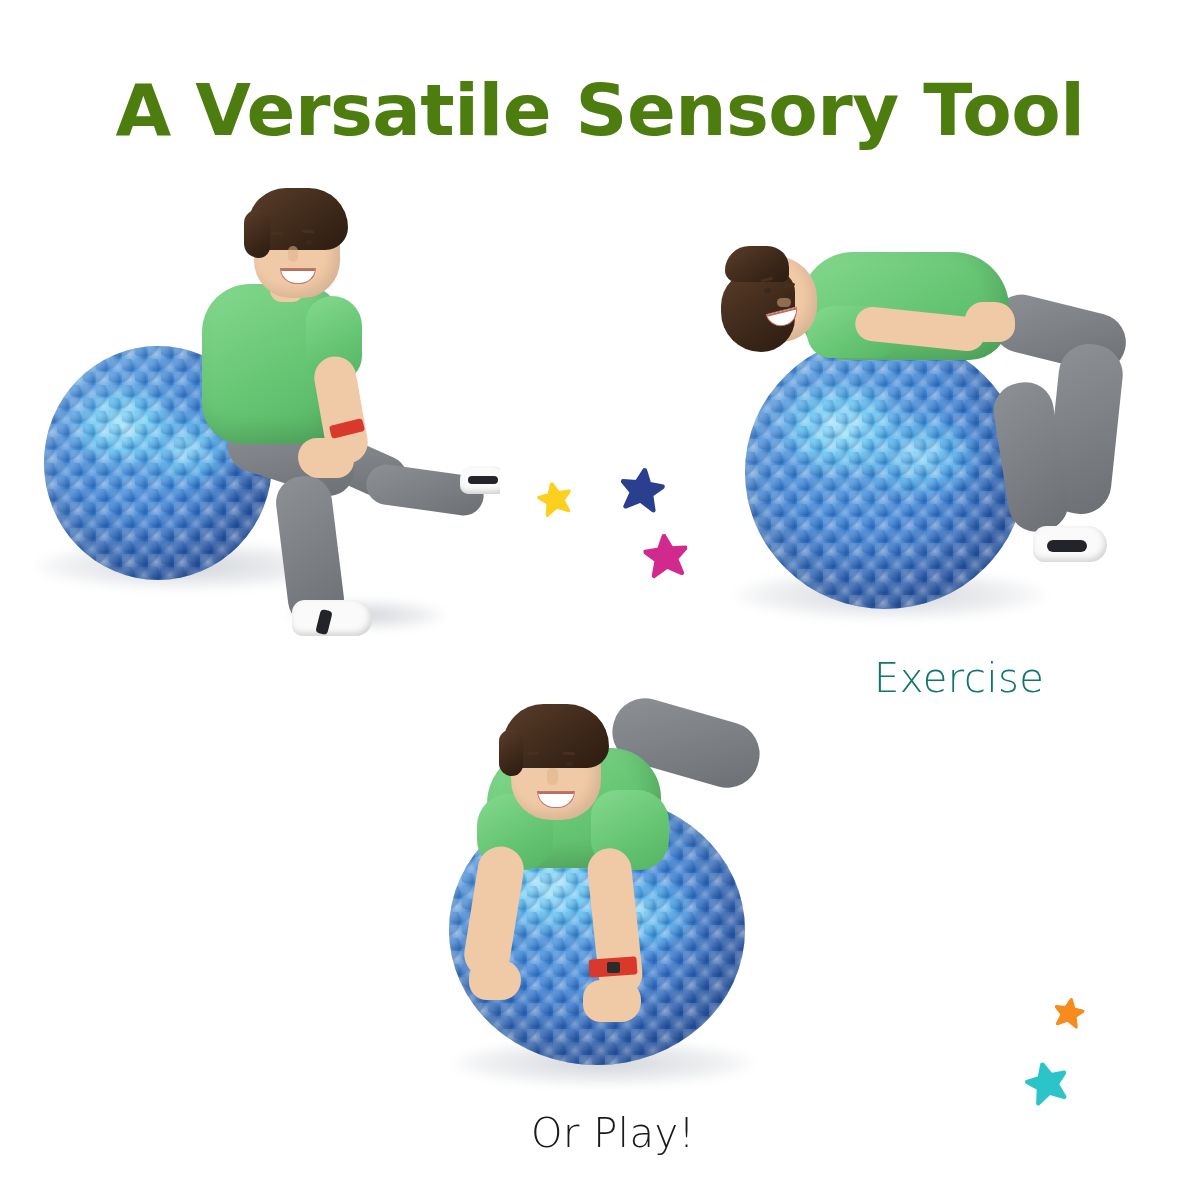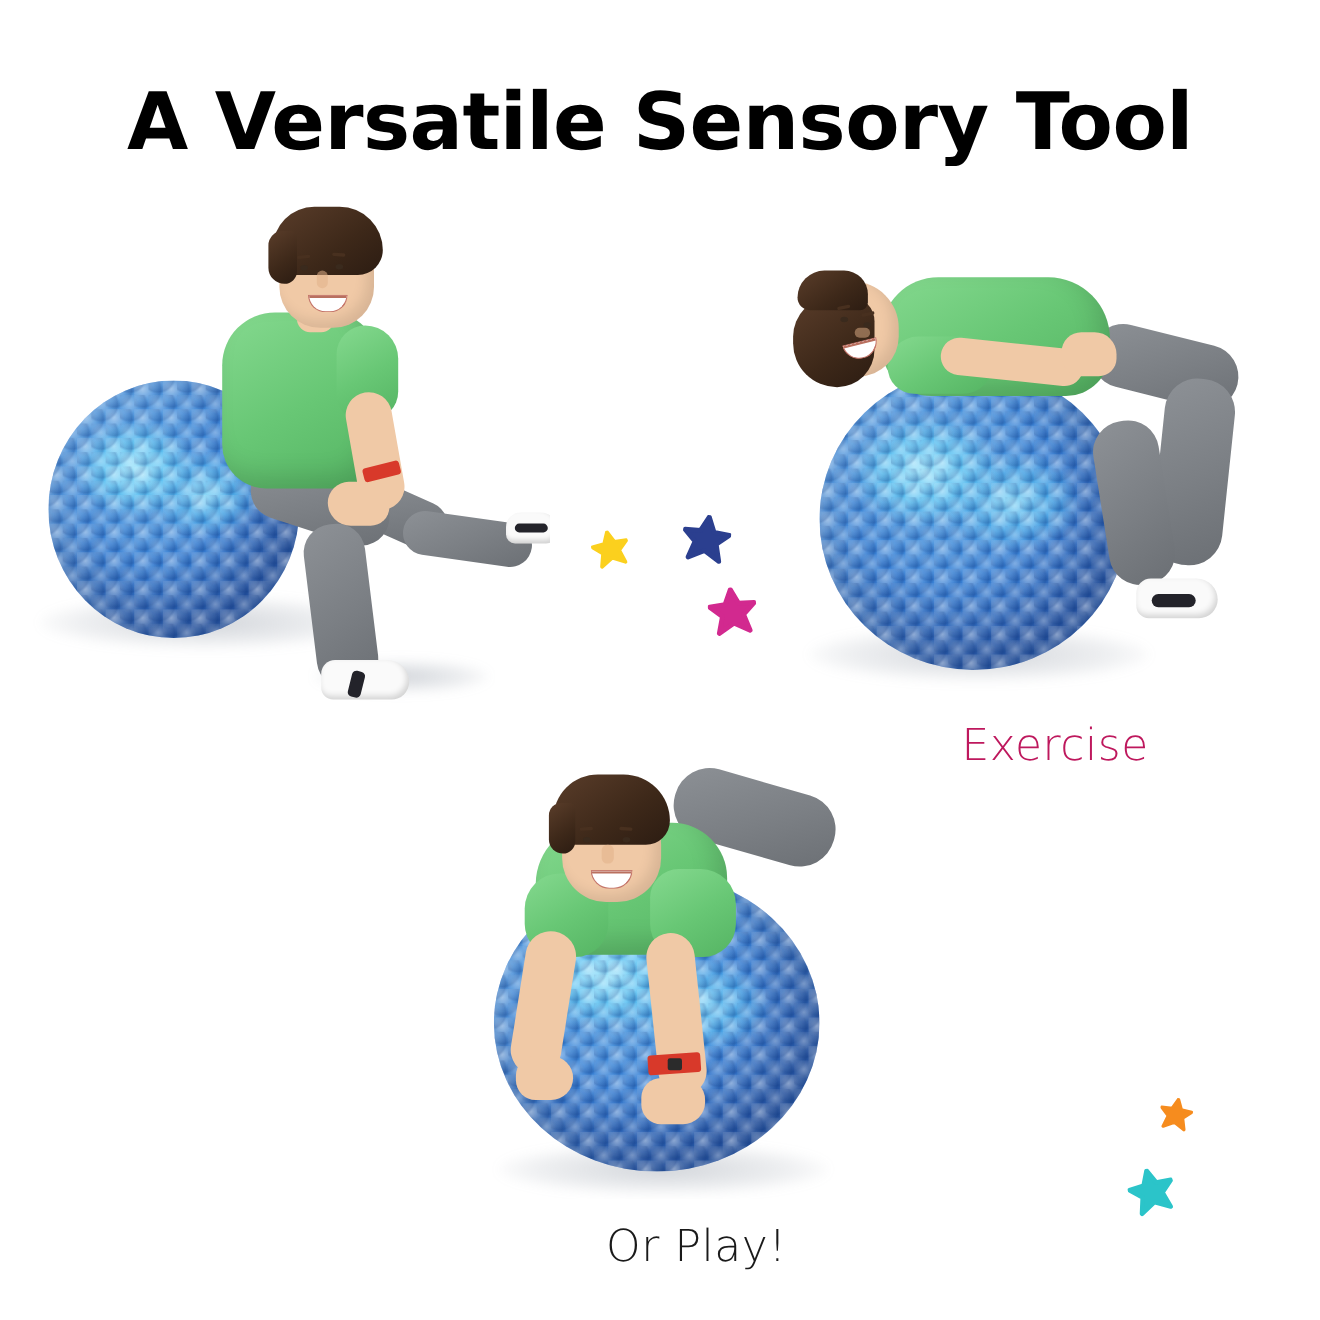--- a/index.html
+++ b/index.html
@@ -38,21 +38,21 @@
     position: absolute;
     font-family: "DejaVu Sans", sans-serif;
     font-size: 40px;
     font-weight: 300;
     color: #1a1a1a;
     white-space: nowrap;
     letter-spacing: 0.5px;
   }
   #caption-active-seating { left: 125px; top: 655px; }
   #caption-exercise       { left: 874px; top: 655px; }
-  #caption-or-play        { left: 551px; top: 1110px; }
+  #caption-or-play        { left: 531px; top: 1110px; }
 
   
   .photo {
     position: absolute;
     overflow: hidden;
     background: #ffffff;
   }
   #photo-active-seating { left: 30px;  top: 170px; width: 470px; height: 470px; }
   #photo-exercise       { left: 715px; top: 240px; width: 440px; height: 400px; }
   #photo-or-play        { left: 425px; top: 690px; width: 370px; height: 400px; }
@@ -136,21 +136,21 @@
   .star {
     position: absolute;
     display: block;
   }
 </style>
 </head>
 <body>
 
 <div id="canvas" style="background: rgb(255, 255, 255);">
 
-  <div class="page-title" style="color: #000000;">A Versatile Sensory Tool</div>
+  <div class="page-title" style="color: #4d7c0f;">A Versatile Sensory Tool</div>
 
   <div class="photo" id="photo-active-seating">
 
     <div class="ball-shadow part" style="left:6px; top:372px; width:300px; height:48px;"></div>
     <div class="ball-shadow part" style="left:255px; top:430px; width:160px; height:30px;"></div>
 
     <div class="ball-rim part" style="left:6px; top:168px; width:244px; height:250px;"></div>
     <div class="ball part" style="left:14px; top:176px; width:228px; height:234px;"></div>
 
     <div class="part pants limb" style="left:268px; top:272px; width:112px; height:44px; transform:rotate(24deg); border-radius:26px;"></div>
@@ -207,21 +207,21 @@
     <div class="part hair" style="left:6px; top:30px; width:74px; height:82px; border-radius:36px 22px 34px 40px;"></div>
     <div class="part hair" style="left:10px; top:6px; width:64px; height:36px; border-radius:34px 30px 10px 16px;"></div>
     <div class="brow" style="left:46px; top:38px; transform:rotate(-12deg);"></div>
     <div class="brow" style="left:68px; top:44px; transform:rotate(-12deg);"></div>
     <div class="eye" style="left:49px; top:48px;"></div>
     <div class="eye" style="left:70px; top:53px;"></div>
     <div class="part skin-d" style="left:62px; top:58px; width:14px; height:9px; border-radius:5px; opacity:.5;"></div>
     <div class="mouth" style="left:52px; top:70px; width:30px; height:14px; transform:rotate(-14deg);"></div>
   </div>
 
-  <div class="caption" id="caption-exercise" style="color: #be185d;">Exercise</div>
+  <div class="caption" id="caption-exercise" style="color: #0f766e;">Exercise</div>
 
   <div class="photo" id="photo-or-play">
 
     <div class="ball-shadow part" style="left:28px; top:350px; width:300px; height:46px;"></div>
 
     <div class="part pants limb" style="left:186px; top:20px; width:150px; height:66px; transform:rotate(16deg); border-radius:32px;"></div>
 
     <div class="ball-rim part" style="left:14px; top:96px; width:316px; height:288px;"></div>
     <div class="ball part" style="left:24px; top:105px; width:296px; height:270px;"></div>
 

